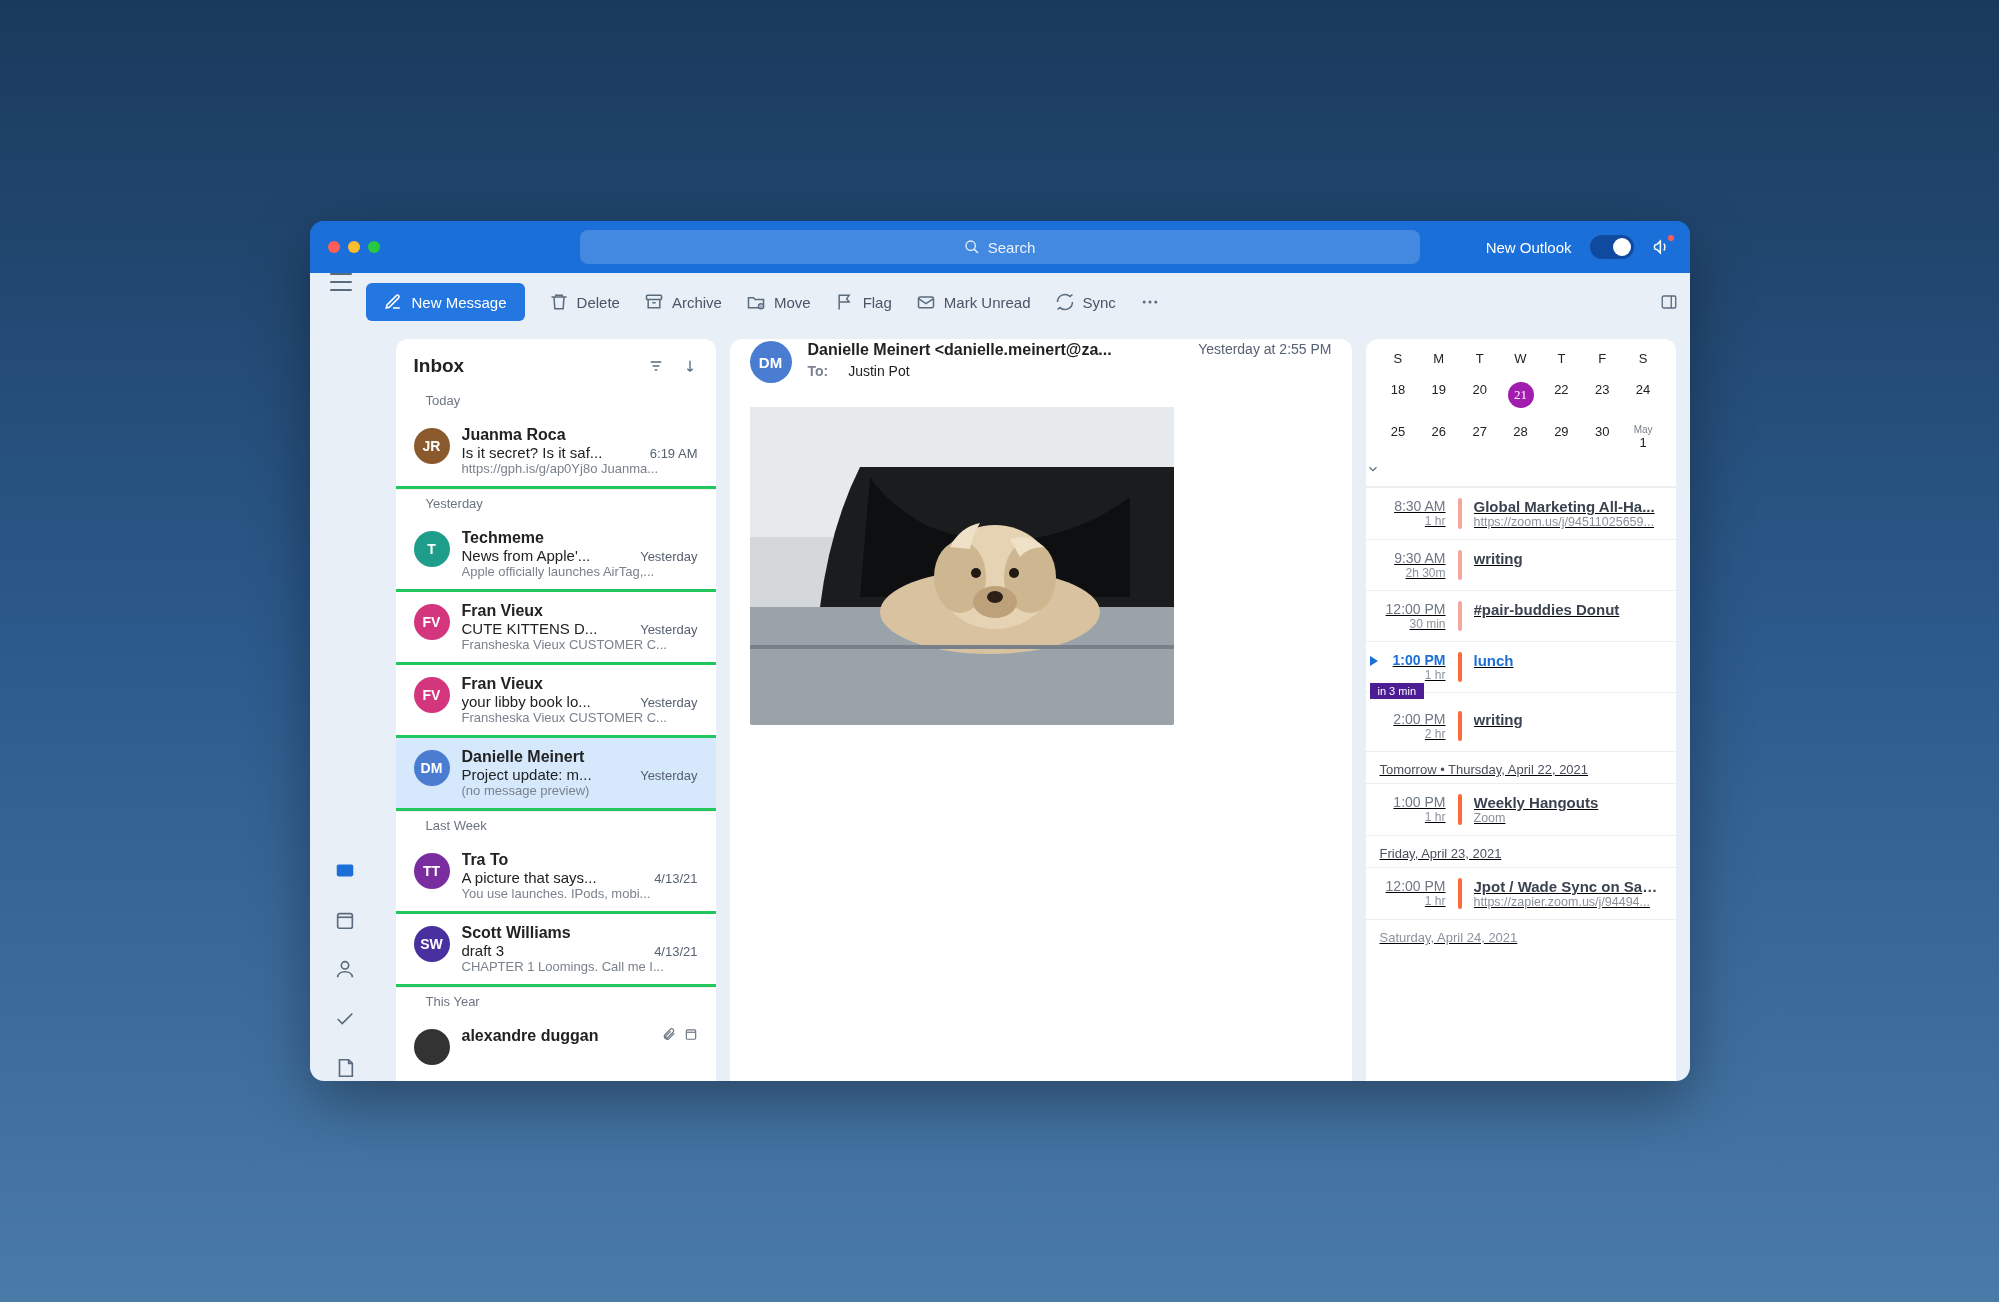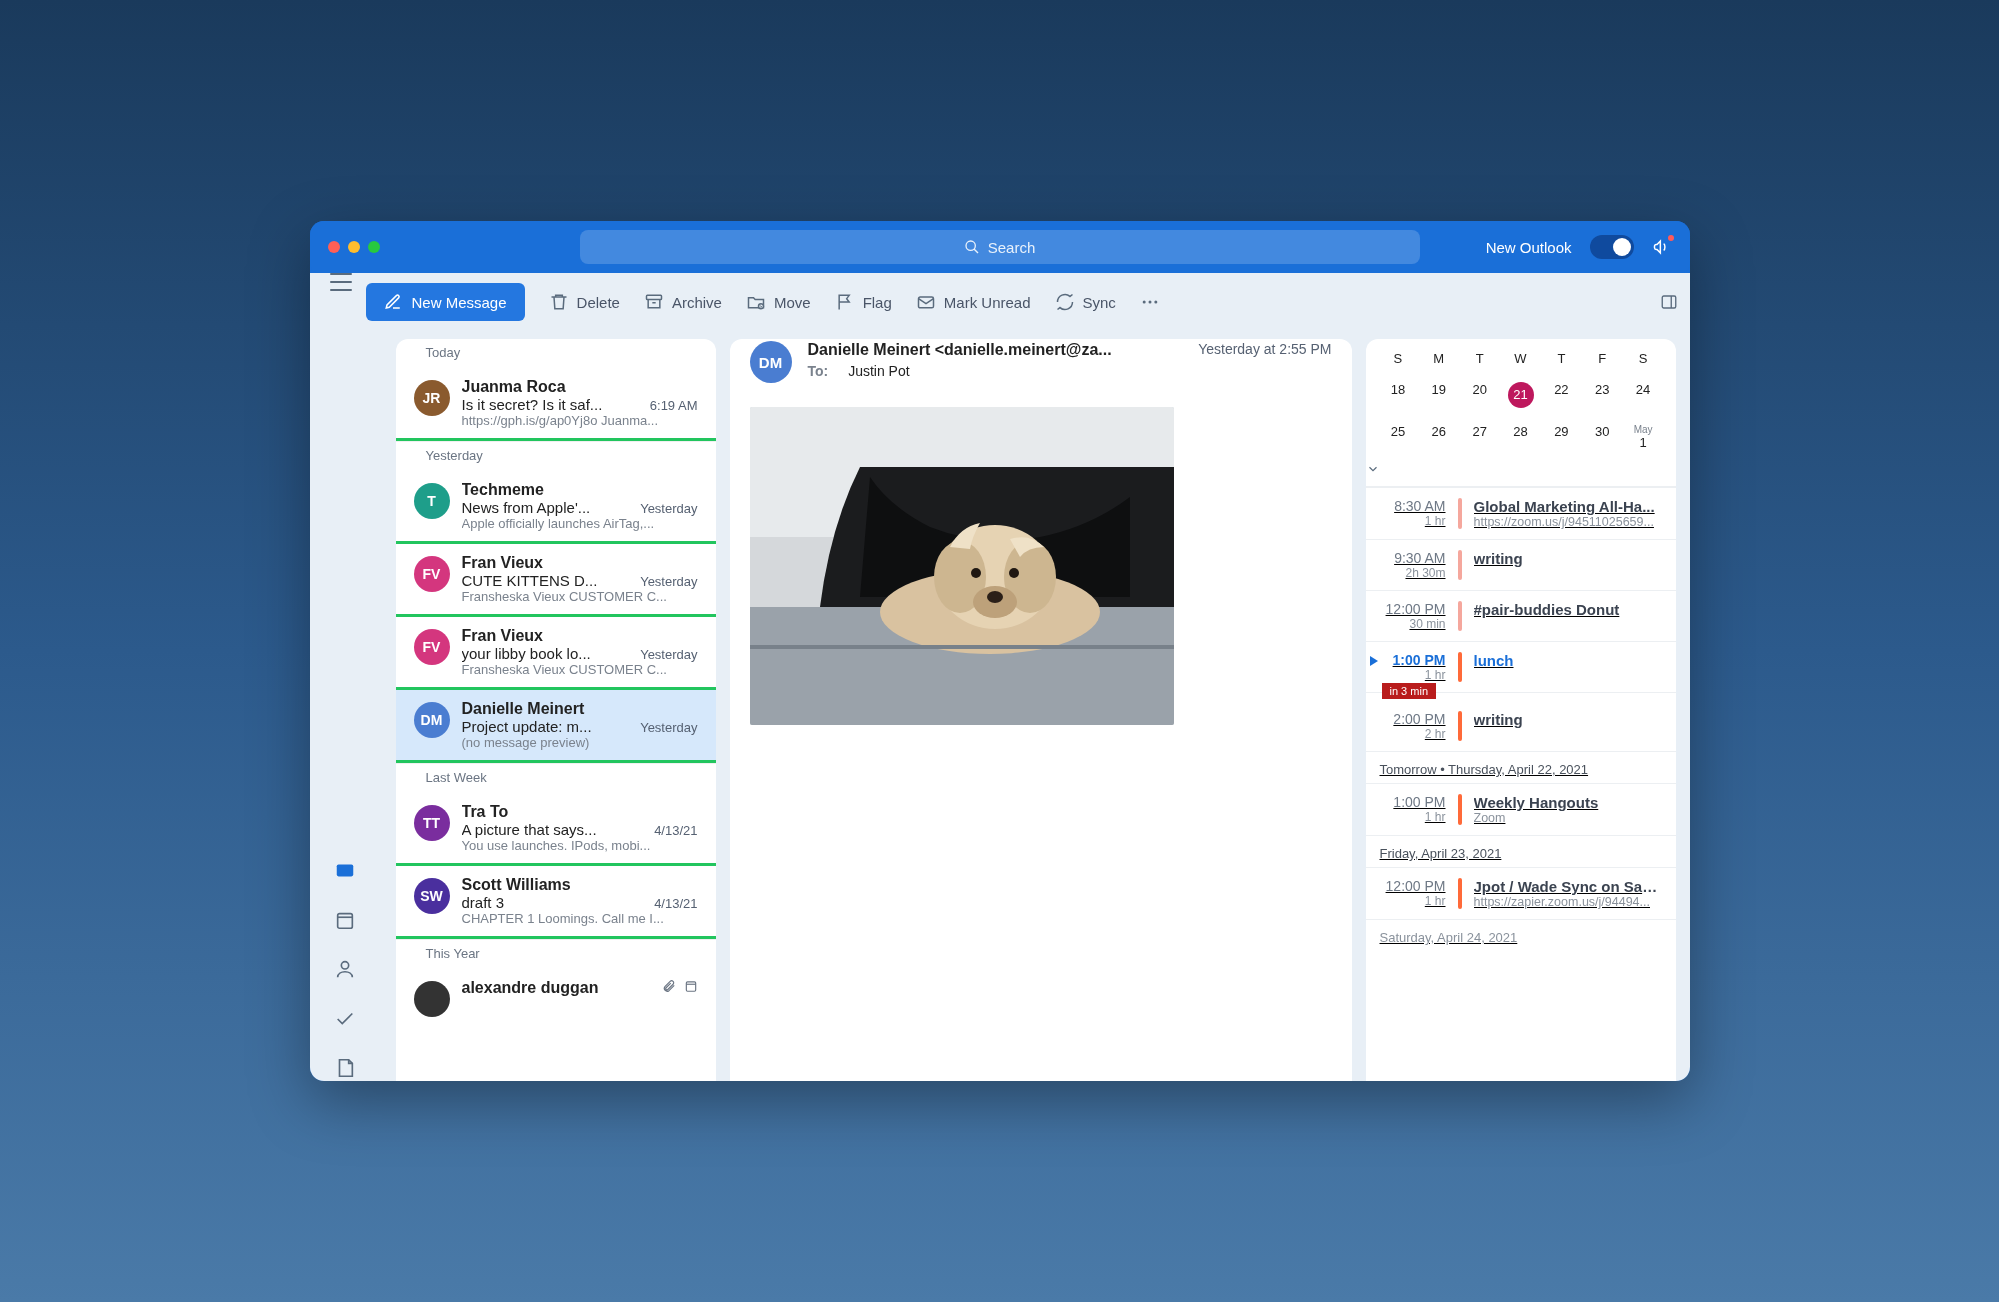--- a/index.html
+++ b/index.html
@@ -224,23 +224,24 @@
   .cal-cell {
     flex:1; text-align:center;
     font-size:13px; color:#222;
     padding: 8px 0;
   }
   .cal-row.dow .cal-cell { color:#222; font-weight:500;}
   .cal-cell.today {
     display:flex; align-items:center; justify-content:center;
   }
   .cal-cell.today span {
-    background:#be185d; color:#fff;
+    background:#a21caf; color:#fff;
     width:26px; height:26px; border-radius:50%; line-height:26px;
     display:inline-block;
+    font-family:Liberation Serif, serif;
   }
   .cal-cell .sub { display:block; font-size:10px; color:#7a828d;}
   .cal-expand { text-align:center; padding:4px 0 10px; color:#5a6b7d; border-bottom:1px solid #eceff2;}
   .agenda { flex:1; overflow:hidden;text-decoration:underline; }
   .agenda-item {
     display:flex; gap:12px;
     padding: 10px 14px;
     border-top:1px solid #eceff2;
     position:relative;
   }
@@ -255,22 +256,22 @@
   .ag-body { flex:1; min-width:0;}
   .ag-title { font-size:15px; font-weight:600; color:#3b4350; white-space:nowrap; overflow:hidden; text-overflow:ellipsis;}
   .ag-sub { font-size:12.5px; color:#8a929c; white-space:nowrap; overflow:hidden; text-overflow:ellipsis;}
   .agenda-item.current .ag-title { color:#1a6fd8;}
   .ag-date-sep {
     font-size:13px; color:#49515c;
     padding: 10px 14px 6px 14px;
     border-top: 1px solid #eceff2;
   }
   .in-banner {
-    position:absolute; top:-10px; left:16px;
-    background:#b91c1c; color:#fff;
+    position:absolute; top:-10px; left:4px;
+    background:#4c1d95; color:#fff;
     font-size:11px; padding:2px 8px;
   }
   .cur-marker {
     position:absolute; left:4px; top:14px;
     width:0;height:0;
     border-left:8px solid #1a6fd8;
     border-top:5px solid transparent;
     border-bottom:5px solid transparent;
   }
   svg { display:block; }
@@ -424,20 +425,37 @@
           </div>
         <div class="rail-icon">
             <svg viewBox="0 0 24 24" width="22" height="22" fill="none" stroke="currentColor" stroke-width="1.8">
               <path d="M6 3h10l4 4v14H6z"></path>
               <path d="M16 3v4h4"></path>
             </svg>
           </div>
       </div>
 
       <div class="col col-list">
+        <div class="list-header">
+          <div class="list-title">Inbox</div>
+          <div class="actions">
+            <span>
+                <svg width="16" height="16" viewBox="0 0 24 24" fill="none" stroke="#5a6b7d" stroke-width="2">
+                  <line x1="4" y1="6" x2="20" y2="6"></line>
+                  <line x1="7" y1="12" x2="17" y2="12"></line>
+                  <line x1="10" y1="18" x2="14" y2="18"></line>
+                </svg>
+              </span>
+            <span>
+                <svg width="16" height="16" viewBox="0 0 24 24" fill="none" stroke="#5a6b7d" stroke-width="2">
+                  <path d="M12 4v16m0 0l-4-4m4 4l4-4"></path>
+                </svg>
+              </span>
+          </div>
+        </div>
 
         <div class="section-label first">Today</div>
         <div class="msg">
           <div class="avatar" style="background:#8a5a2e">JR</div>
           <div class="msg-body">
             <div class="msg-row1">
                 <span class="sender">Juanma Roca</span>
               </div>
             <div class="msg-row2">
                 <span class="subject">Is it secret? Is it saf...</span>

